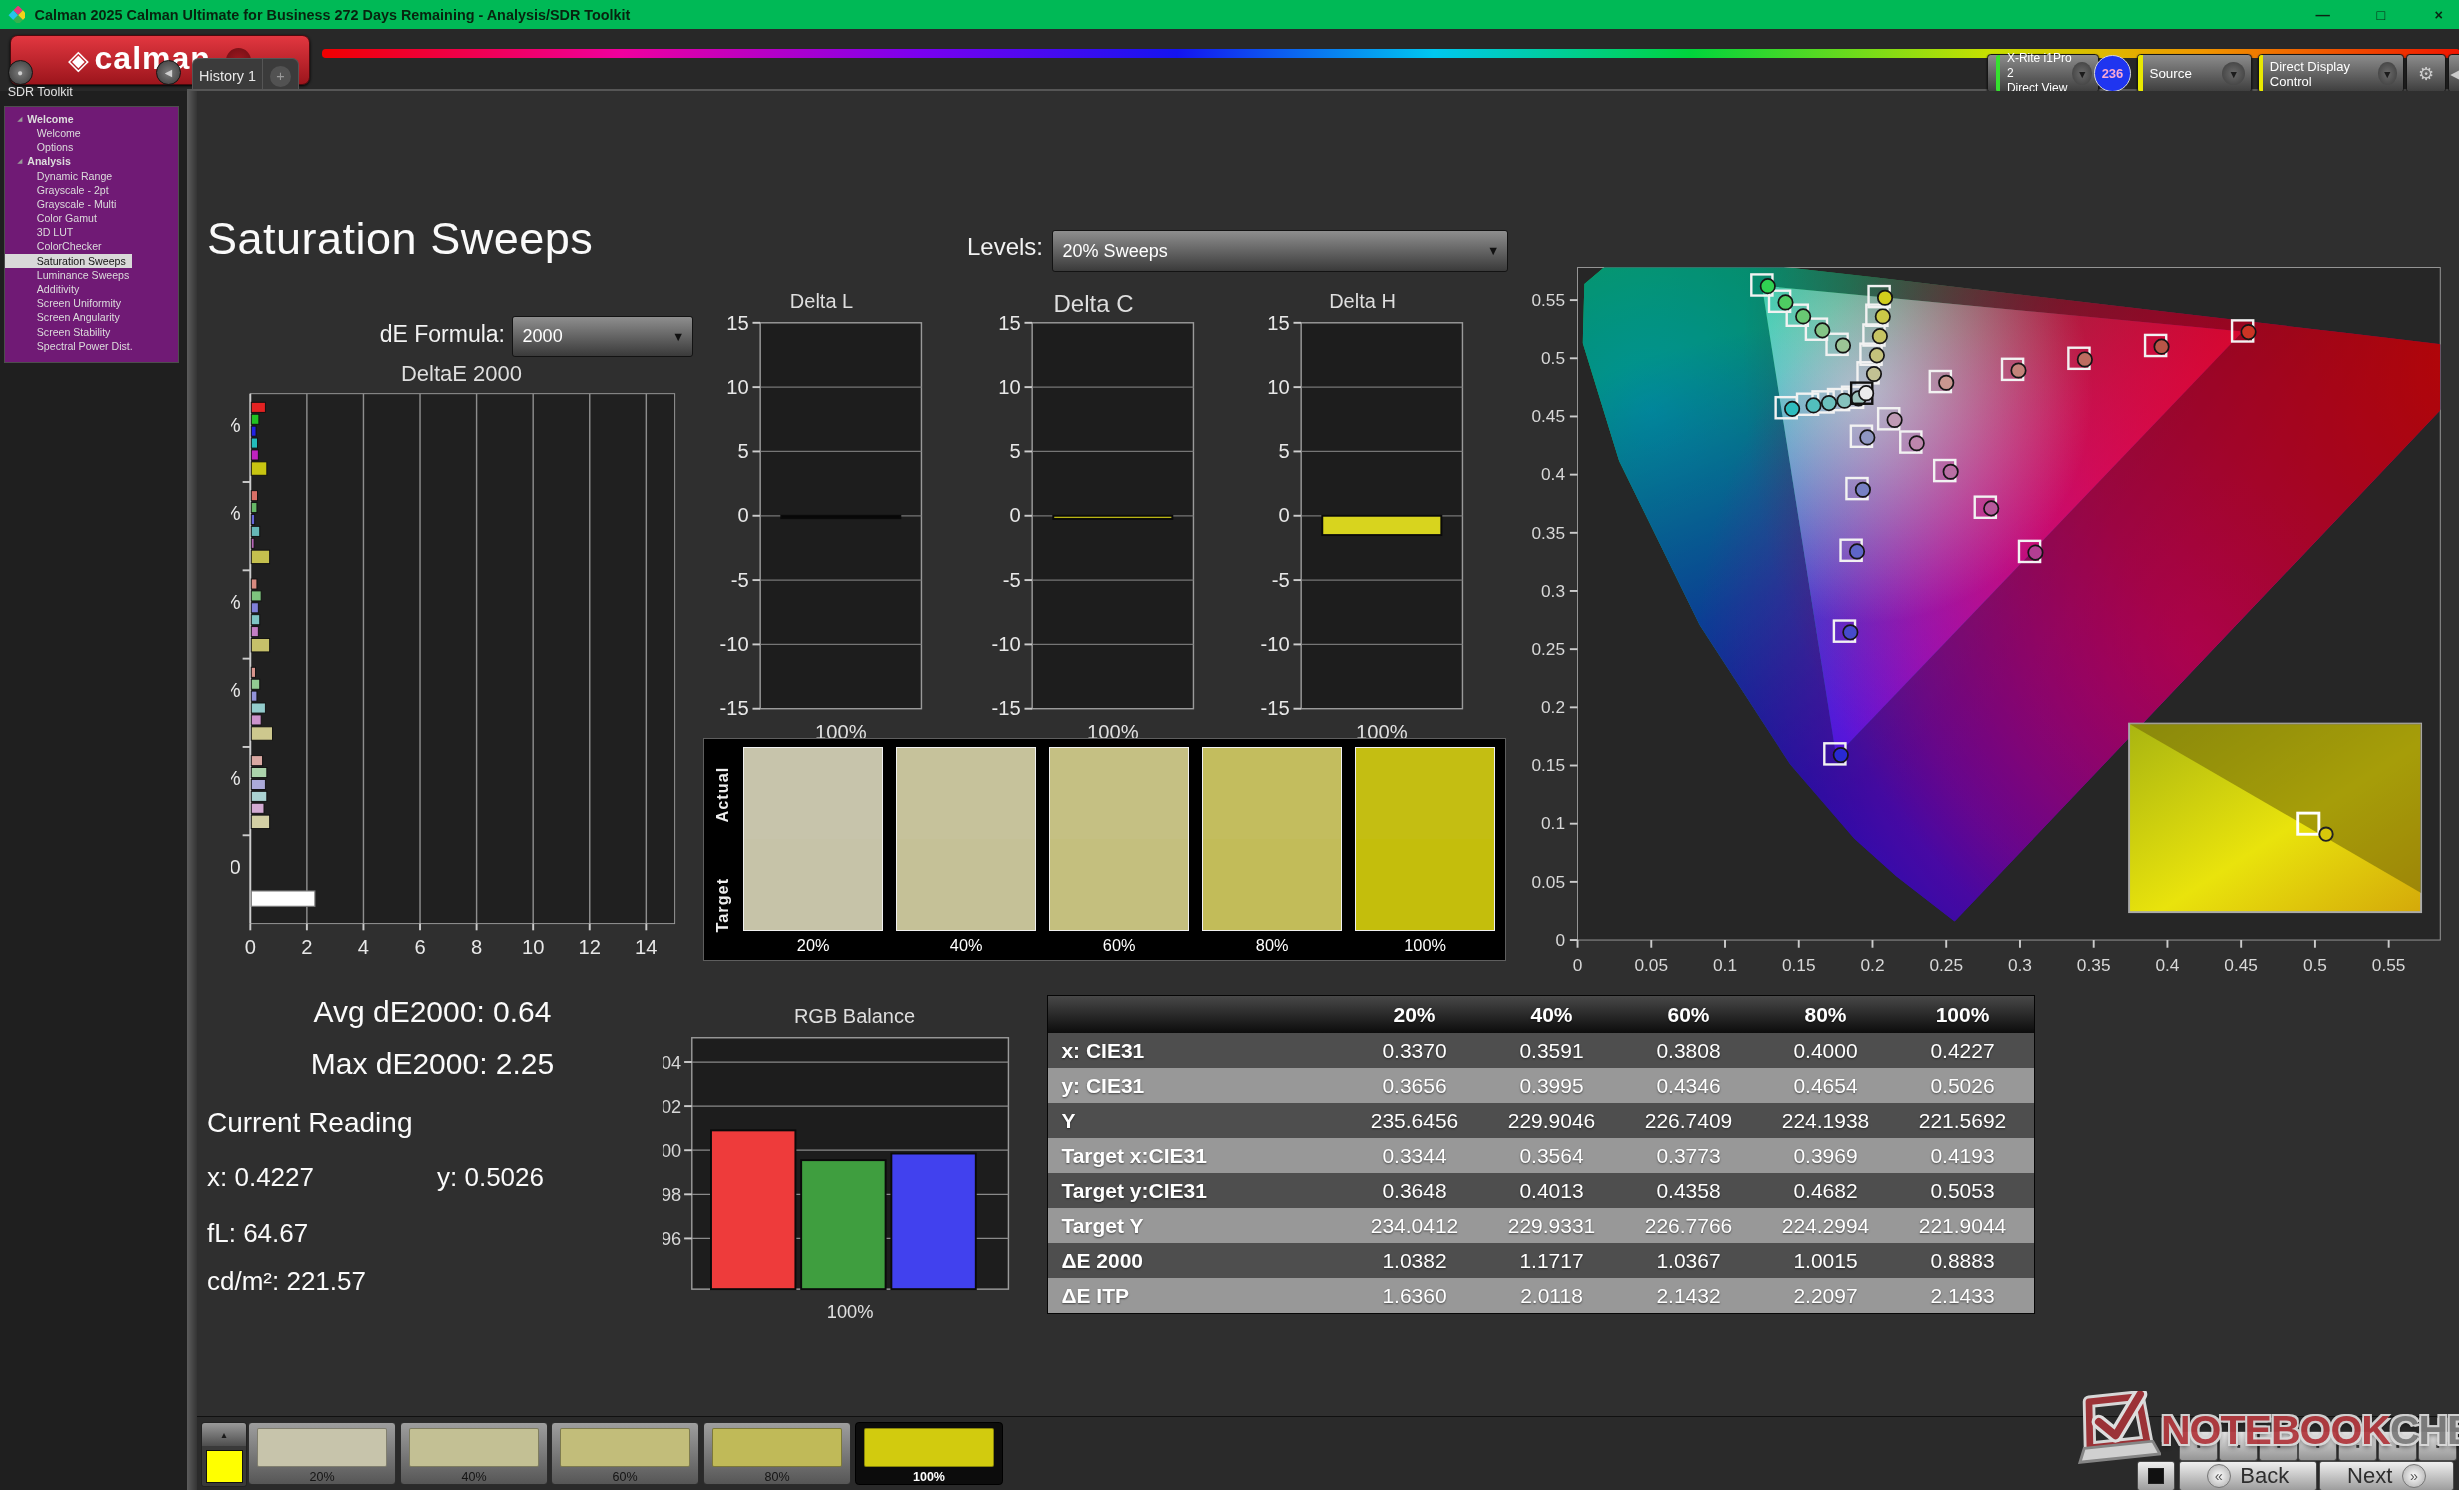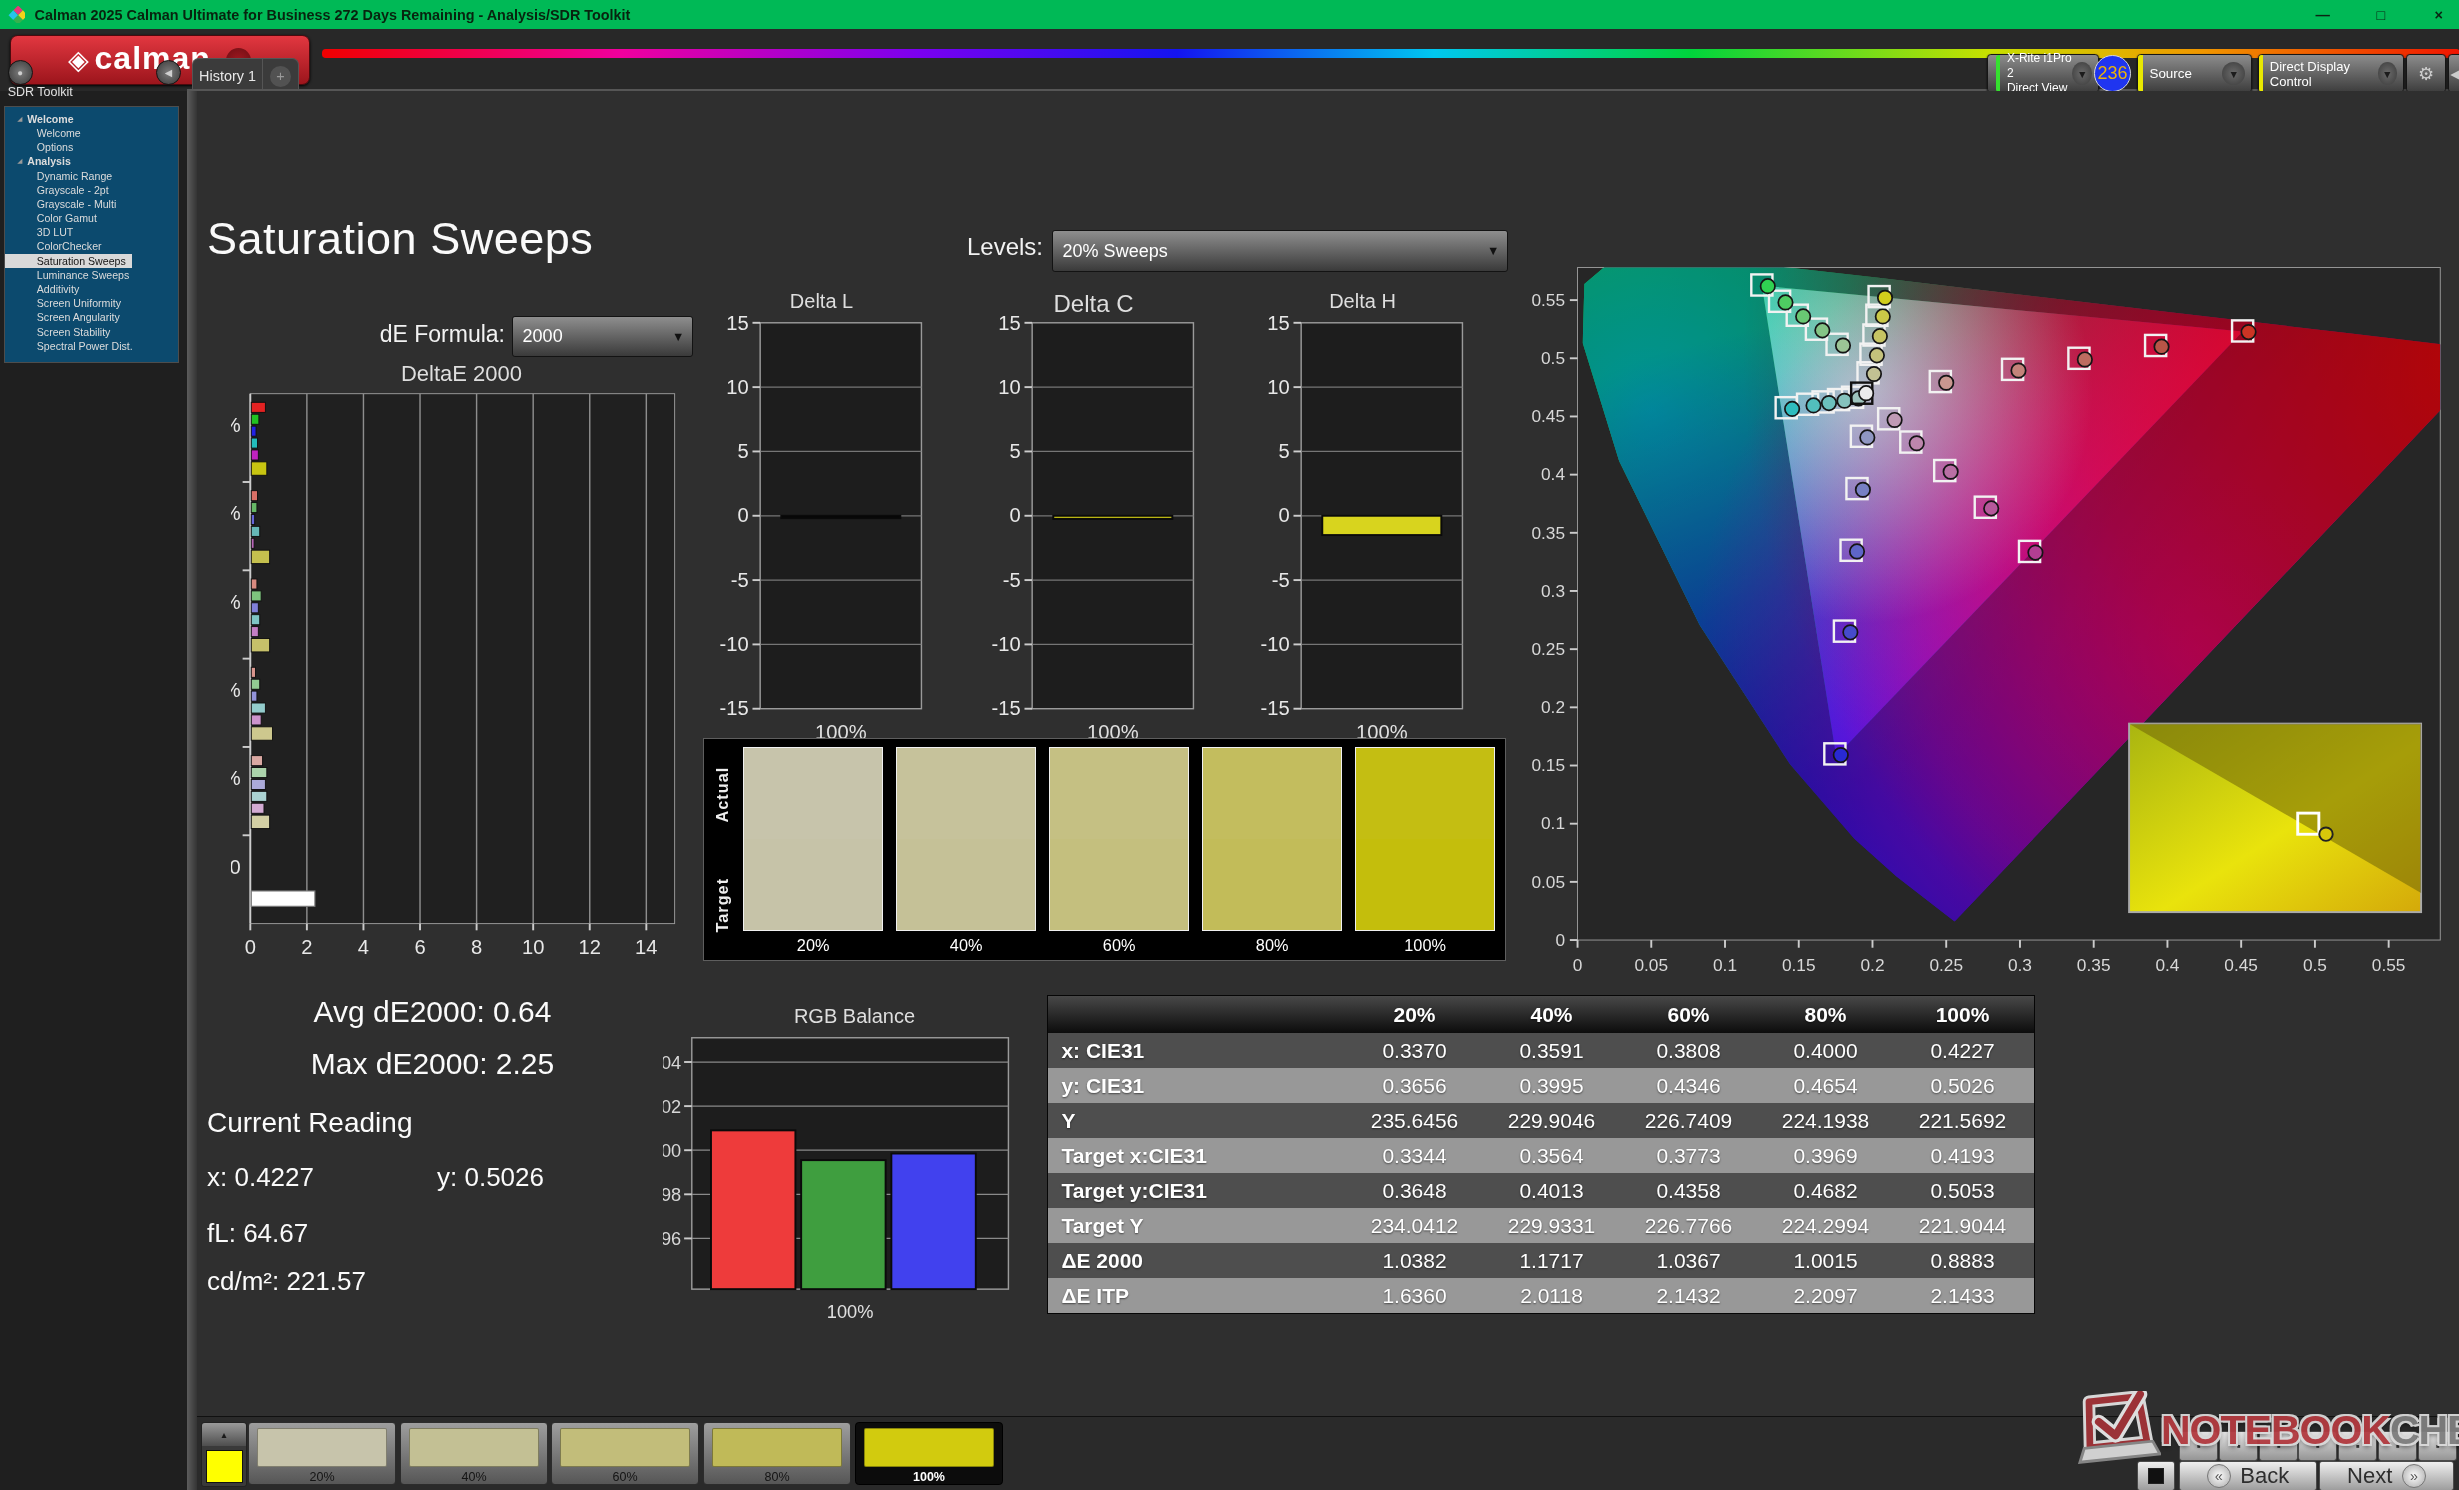--- a/index.html
+++ b/index.html
@@ -28,27 +28,27 @@
     border-radius:0 6.7px 0 0;display:flex;align-items:center;justify-content:center;}
   .tabplus .plus{width:21px;height:21px;border-radius:50%;background:#525252;color:#9a9a9a;font-size:14.4px;
     display:flex;align-items:center;justify-content:center;}
   .tabline{left:187px;top:89px;width:2272px;height:1.9px;background:#565656;}
   .topbtn{background:linear-gradient(#8c8c8c,#3d3d3d);border:1px solid #161616;border-radius:3.8px;
     color:#fff;display:flex;align-items:center;box-shadow:0 1px 1.9px #000;}
   .topbtn .accent{width:4.8px;align-self:stretch;border-radius:2.9px 0 0 2.9px;margin-right:6.7px;}
   .topbtn .arr{margin-left:auto;margin-right:5.8px;width:23px;height:23px;border-radius:50%;
     background:radial-gradient(#6a6a6a,#3a3a3a);color:#1c1c1c;font-size:10.6px;display:flex;align-items:center;justify-content:center;}
   .badge{left:2094px;top:55px;width:35px;height:35px;border-radius:50%;background:#1f35f0;border:1.9px solid #d8d8d8;
-    color:#eab308;font-size:18px;font-weight:normal;display:flex;align-items:center;justify-content:center;}
+    color:#f9a8d4;font-size:13px;font-weight:bold;display:flex;align-items:center;justify-content:center;}
   
   .sidebar{left:0;top:91px;width:187px;height:1400px;background:#1f1f1f;}
   .roundbtn{width:23px;height:23px;border-radius:50%;background:radial-gradient(#7c7c7c,#383838);
     border:1px solid #141414;color:#cfcfcf;font-size:9.6px;display:flex;align-items:center;justify-content:center;}
   .sdrlabel{left:7.7px;top:85px;font-size:12.5px;color:#e2e2e2;}
-  .treepanel{left:3.8px;top:106px;width:175px;height:257px;background:#0c4a6e;border:1px solid #4d4d4d;padding-top:4.8px;box-sizing:border-box;}
+  .treepanel{left:3.8px;top:106px;width:175px;height:257px;background:#701a75;border:1px solid #4d4d4d;padding-top:4.8px;box-sizing:border-box;}
   .treeitem{height:14.2px;line-height:14.2px;font-size:10.6px;color:#dcdcdc;white-space:nowrap;display:flex;align-items:center;}
   .treeitem.group{font-weight:bold;padding-left:12.5px;}
   .treeitem.group .ga{font-size:6.7px;color:#9a9a9a;margin-right:4.8px;}
   .treeitem.leaf{padding-left:32px;}
   .treeitem.sel{background:#d9d9d9;color:#141414;width:fit-content;padding-right:5.8px;}
   
   .main{left:187px;top:91px;width:2272px;height:1325px;background:#2f2f2f;}
   .vdivider{left:187px;top:91px;width:9.6px;height:1400px;background:linear-gradient(90deg,#5c5c5c,#343434);}
   .pagetitle{left:207px;top:213px;font-size:45px;font-weight:300;color:#fafafa;letter-spacing:0.5px;}
   .lbl{color:#f2f2f2;}

